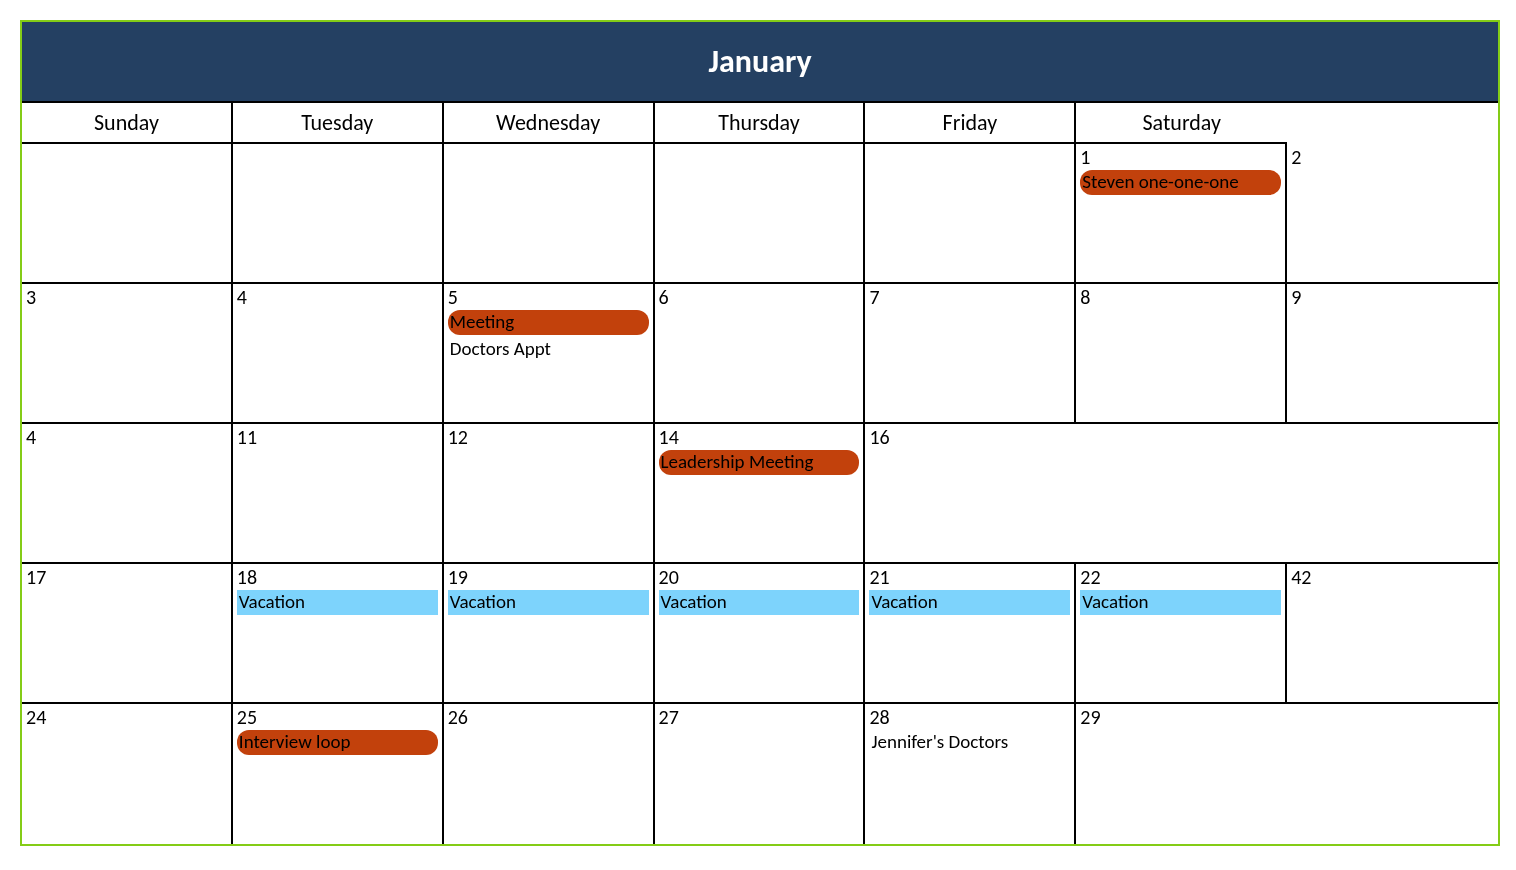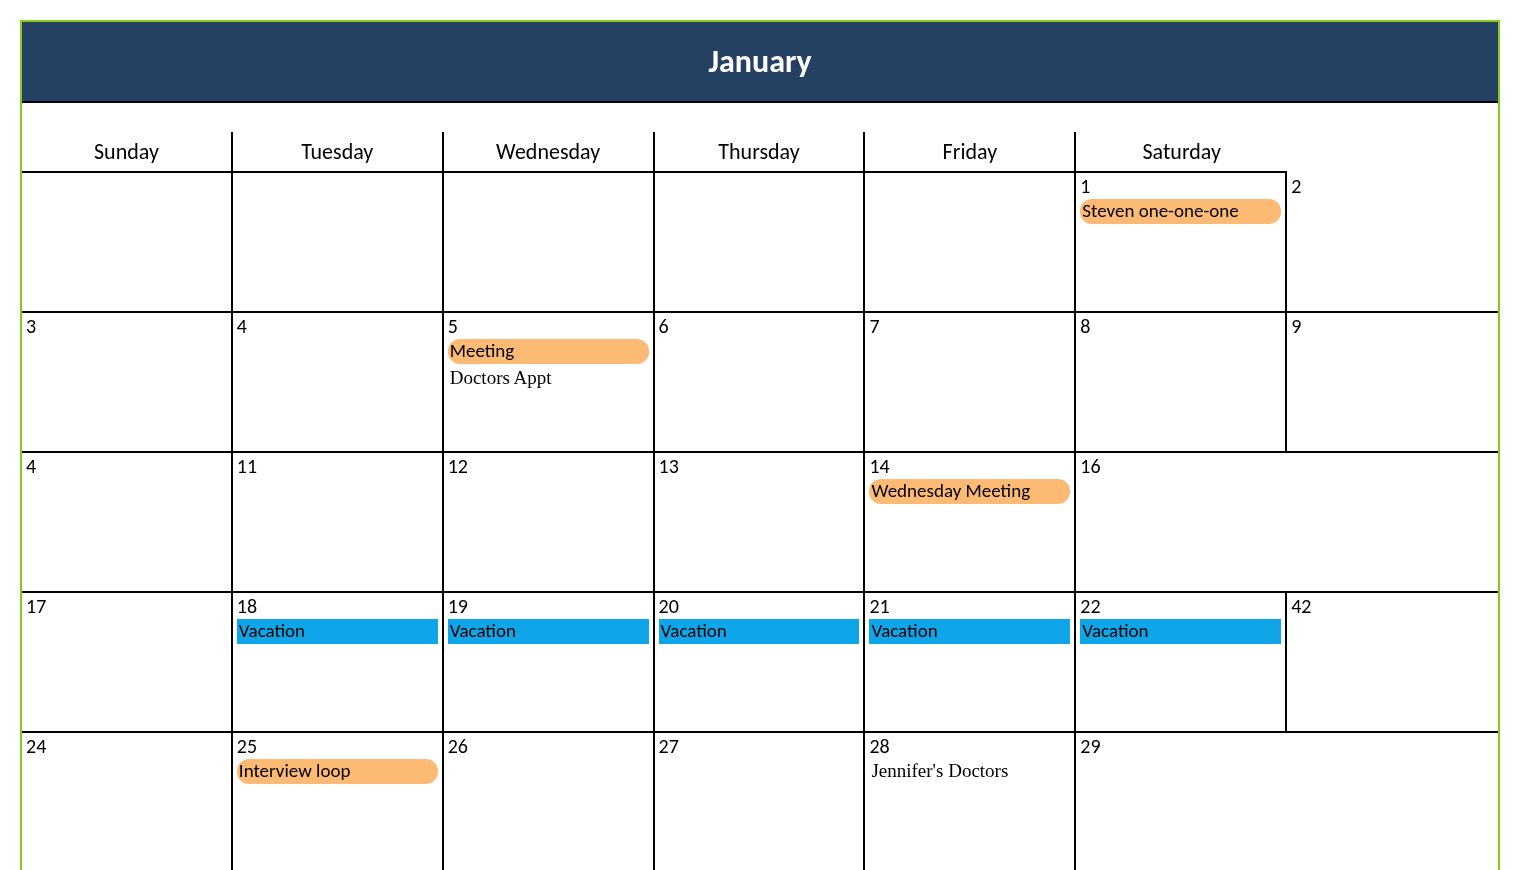--- a/index.html
+++ b/index.html
@@ -26,21 +26,20 @@
     display: grid;
     grid-template-columns: repeat(7, 1fr);
   }
   .day-header {
     text-align: center;
     font-size: 22px;
     padding: 6px 0;
     border-right: 2px solid #000;
     border-bottom: 2px solid #000;
     background: #fff;
-    margin-top: 29px;
   }
   .day-header:last-child { border-right: none; }
   .weeks {
     display: grid;
     grid-template-rows: repeat(5, 140px);
   }
   .week {
     display: grid;
     grid-template-columns: repeat(7, 1fr);
     border-bottom: 2px solid #000;
@@ -60,23 +59,23 @@
     line-height: 1.1;
   }
   .event {
     font-size: 19px;
     line-height: 1.2;
     padding: 1px 2px;
     margin-top: 2px;
     white-space: nowrap;
     overflow: hidden;
   }
-  .event.blue { background: #fdba74; border-radius: 12px; }
-  .event.peach { background: #0ea5e9; }
-  .event.plain { background: transparent; font-family: Liberation Serif, serif; }
+  .event.blue { background: #c2410c; border-radius: 12px; }
+  .event.peach { background: #7dd3fc; }
+  .event.plain { background: transparent; }
 </style>
 </head>
 <body>
 
 <div class="calendar">
   <div class="month-header">January</div>
   <div class="day-headers">
     <div class="day-header">Sunday</div>
     <div class="day-header">Tuesday</div>
     <div class="day-header">Wednesday</div>
@@ -128,25 +127,22 @@
         <div class="day-cell">
           <div class="day-number">4</div>
         </div>
         <div class="day-cell">
           <div class="day-number">11</div>
         </div>
         <div class="day-cell">
           <div class="day-number">12</div>
         </div>
         <div class="day-cell">
-          <div class="day-number">13</div>
-        </div>
-        <div class="day-cell">
           <div class="day-number">14</div>
-          <div class="event blue">Wednesday Meeting</div>
+          <div class="event blue">Leadership Meeting</div>
         </div>
         <div class="day-cell">
           <div class="day-number">16</div>
         </div>
       </div>
       <div class="week">
         <div class="day-cell">
           <div class="day-number">17</div>
         </div>
         <div class="day-cell">

